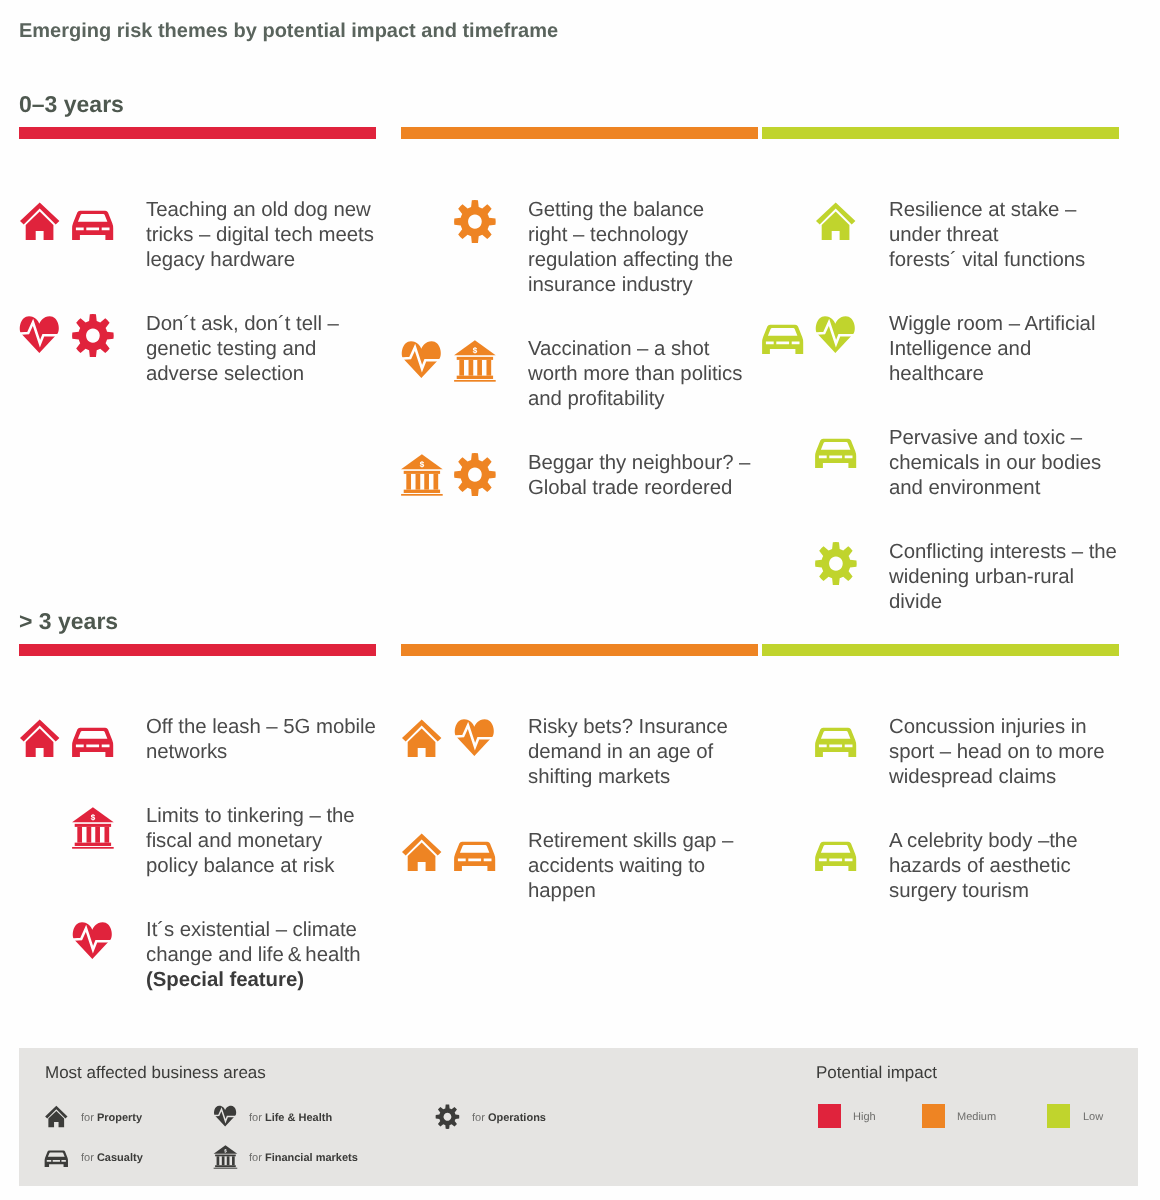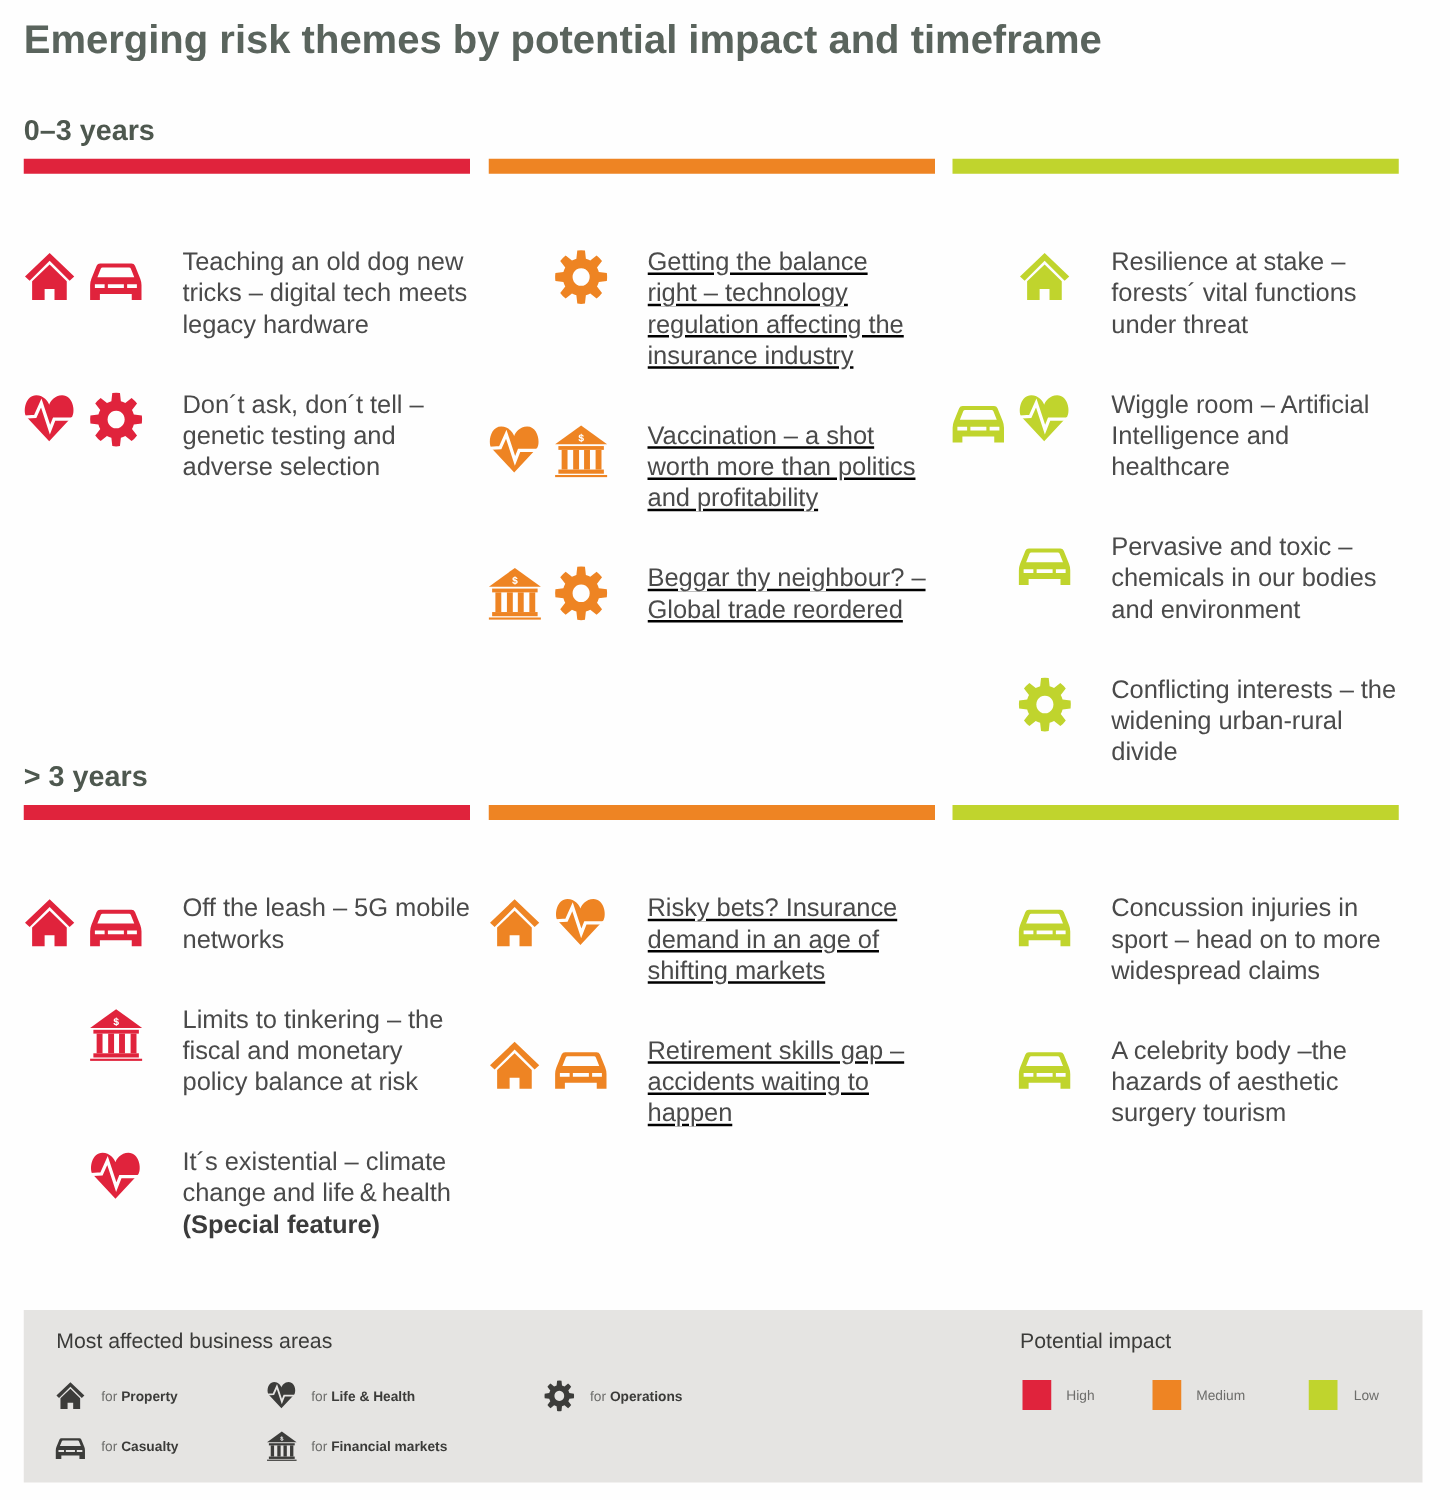--- a/index.html
+++ b/index.html
@@ -3,29 +3,29 @@
 <meta charset="utf-8">
 <title>Emerging risk themes by potential impact and timeframe</title>
 <style>
   html,body{margin:0;padding:0;}
   body{width:1160px;height:1200px;background:#fefefe;
        font-family:"Liberation Sans",sans-serif;-webkit-font-smoothing:antialiased;
        text-rendering:geometricPrecision;}
   .title,.sec-head,.txt,.lg-title,.lg-label{will-change:opacity;}
   .page{position:relative;width:1160px;height:1200px;overflow:hidden;background:#fefefe;}
 
-  .title{position:absolute;left:19px;top:17px;font-size:32px;line-height:28px;
+  .title{position:absolute;left:19px;top:17px;font-size:20px;line-height:28px;
          font-weight:bold;color:#5a645d;white-space:nowrap;}
 
   .section{position:absolute;left:0;width:1160px;}
   .sec-head{position:absolute;left:19px;top:2px;font-size:23px;line-height:32px;
             font-weight:bold;color:#4e584f;white-space:nowrap;}
   .cols{position:absolute;left:0;top:41px;width:1160px;}
   .col{position:absolute;top:0;width:356px;}
-  .col.c0{left:19px;} .col.c1{left:391px;text-decoration:underline;} .col.c2{left:762px;}
+  .col.c0{left:19px;} .col.c1{left:401px;} .col.c2{left:762px;}
   .bar{height:12px;width:356.6px;}
   .rows{padding-top:22.5px;}
   .row{position:relative;min-height:44px;margin-bottom:26px;margin-top:39px;}
   .row:last-child{margin-bottom:0;}
   .icons{position:absolute;left:-1.3px;top:0;width:120px;height:44px;}
   .ic{position:absolute;top:0;display:block;width:44px;height:44px;}
   .ic.s1{left:0;} .ic.s2{left:53.5px;}
   .ic svg{display:block;width:44px;height:44px;overflow:visible;}
   .txt{margin-left:127px;font-size:20.4px;line-height:25px;color:#4a4a4a;position:relative;top:-3px;letter-spacing:-0.04px;}
   .tline{white-space:pre;height:25px;}
@@ -209,22 +209,22 @@
                     <svg viewBox="0 0 44 44" width="44" height="44" fill="#c0d42d">
                       <g transform="translate(1.5,1.4)">
                         <path d="M20.2 0 L39.9 18.7 L36.2 22.2 L20.2 6.2 L4.2 22.2 L0.5 18.7 Z"></path>
                         <path d="M20.2 9.2 L33.9 22.5 L33.9 37.6 L24.1 37.6 L24.1 28.7 L16.2 28.7 L16.2 37.6 L6.2 37.6 L6.2 22.5 Z"></path>
                       </g>
                     </svg>
                   </span>
                 </div>
                 <div class="txt">
                   <div class="tline">Resilience at stake –</div>
+                  <div class="tline">under threat</div>
                   <div class="tline">forests´ vital functions</div>
-                  <div class="tline">under threat</div>
                 </div>
               </div>
               <div class="row">
                 <div class="icons">
                   <span class="ic s1">
                     <svg viewBox="0 0 44 44" width="44" height="44" fill="#c0d42d">
                       <g transform="translate(1.1,9.7)">
                         <path fill-rule="evenodd" d="M8.0 0 Q6.0 0 5.2 1.8 L1.0 12.2 Q0 14.7 0 17.5 L0 29.2 L7.8 29.2 L7.8 24.4 L33.3 24.4 L33.3 29.2 L41.1 29.2 L41.1 17.5 Q41.1 14.7 40.1 12.2 L35.9 1.8 Q35.1 0 33.1 0 Z M10.0 3.3 L31.1 3.3 Q32.2 3.3 32.6 4.3 L35.3 11.1 L5.8 11.1 L8.5 4.3 Q8.9 3.3 10.0 3.3 Z M3.8 16.7 L11.6 16.7 L11.6 19.6 L3.8 19.6 Z M14.2 16.7 L27.0 16.7 L27.0 19.6 L14.2 19.6 Z M29.6 16.7 L37.4 16.7 L37.4 19.6 L29.6 19.6 Z"></path>
                       </g>
                     </svg>

